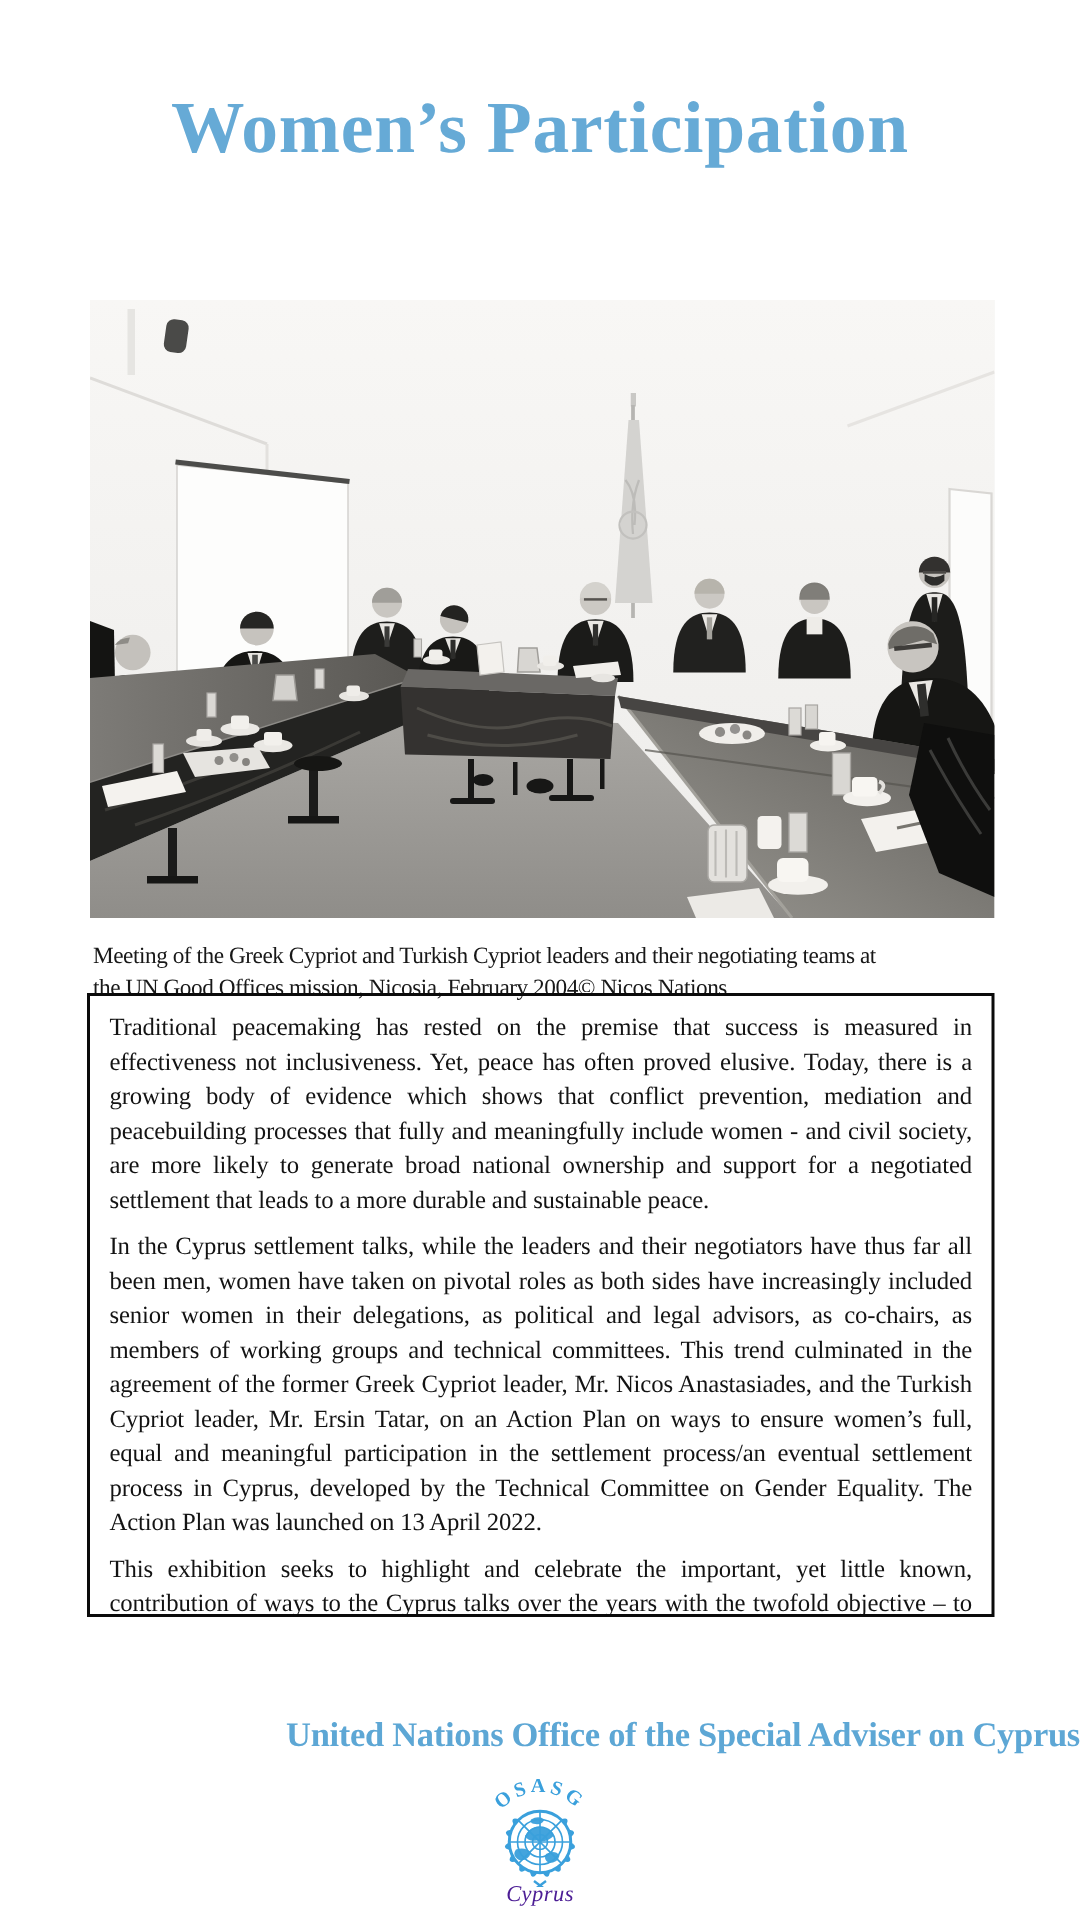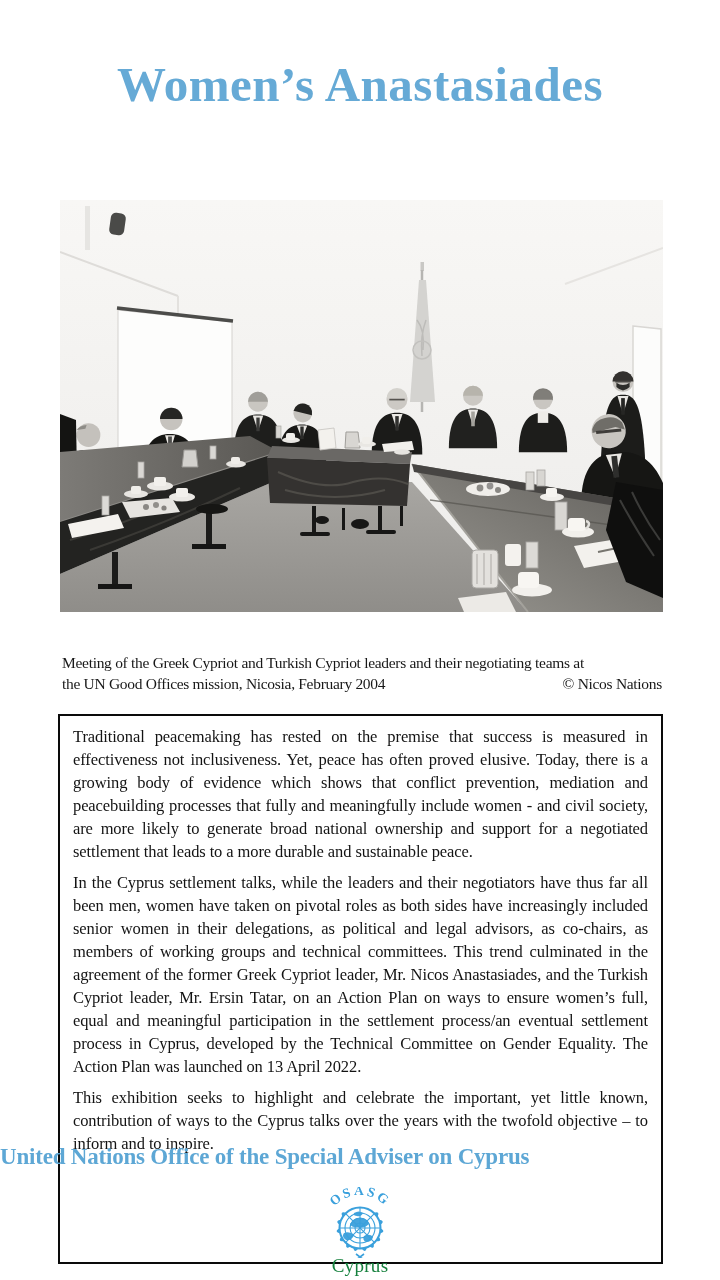--- a/index.html
+++ b/index.html
@@ -14,51 +14,50 @@
   }
   .photo {
     position:absolute; left:60px; top:200px; width:603px; height:412px;
     background:#f2f1ef;
   }
   .photo svg { display:block; }
   .caption {
     position:absolute; left:62px; top:627px; width:600px;
     font-size:15.5px; line-height:21px; color:#181818; letter-spacing:-0.3px;
     white-space:nowrap;
-    margin-top:25px;
-  }
-  .caption .cap-line2 { display:flex; justify-content:space-between; }
+  }
+  .caption .cap-line2 { display:flex; }
   .textbox {
-    position:absolute; left:58px; top:714px; width:605px; height:550px;
+    position:absolute; left:58px; top:662px; width:605px; height:416px;
     border:2px solid #0a0a0a; box-sizing:border-box; padding:9px 13px 0 13px;
     color:#131313; overflow:hidden;
   }
   .textbox p {
     margin:0 0 8px 0; font-size:16.5px; line-height:23px;
     text-align:justify; letter-spacing:-0.1px;
   }
   .footer-title {
-    position:absolute; top:1144px; left:0; width:720px; text-align:left;
+    position:absolute; top:1144px; left:0; width:720px; text-align:right;
     color:#5da7d5; font-weight:bold; font-size:23px; letter-spacing:-0.2px;
   }
   .logo {
     position:absolute; top:1180px; left:0; width:720px;
     display:flex; flex-direction:column; align-items:center;
   }
   .logo-cyprus {
-    color:#15803d; font-size:19px; margin-top:-3px; letter-spacing:0.3px;
+    color:#4c1d95; font-size:15px; margin-top:-3px; letter-spacing:0.3px;font-style:italic;
   }
 </style>
 </head>
 <body>
 
 <div class="page">
 
   <div class="title">
-    <div>Women’s Anastasiades</div>
+    <div>Women’s Participation</div>
   </div>
 
   <div class="photo">
     <svg width="603" height="412" viewBox="0 0 603 412">
       <defs>
         <linearGradient id="wallg" x1="0" y1="0" x2="0" y2="1">
           <stop offset="0" stop-color="#f8f7f5"></stop>
             <stop offset="1" stop-color="#edecea"></stop>
         </linearGradient>
         <linearGradient id="carpetg" x1="0" y1="0" x2="0" y2="1">

